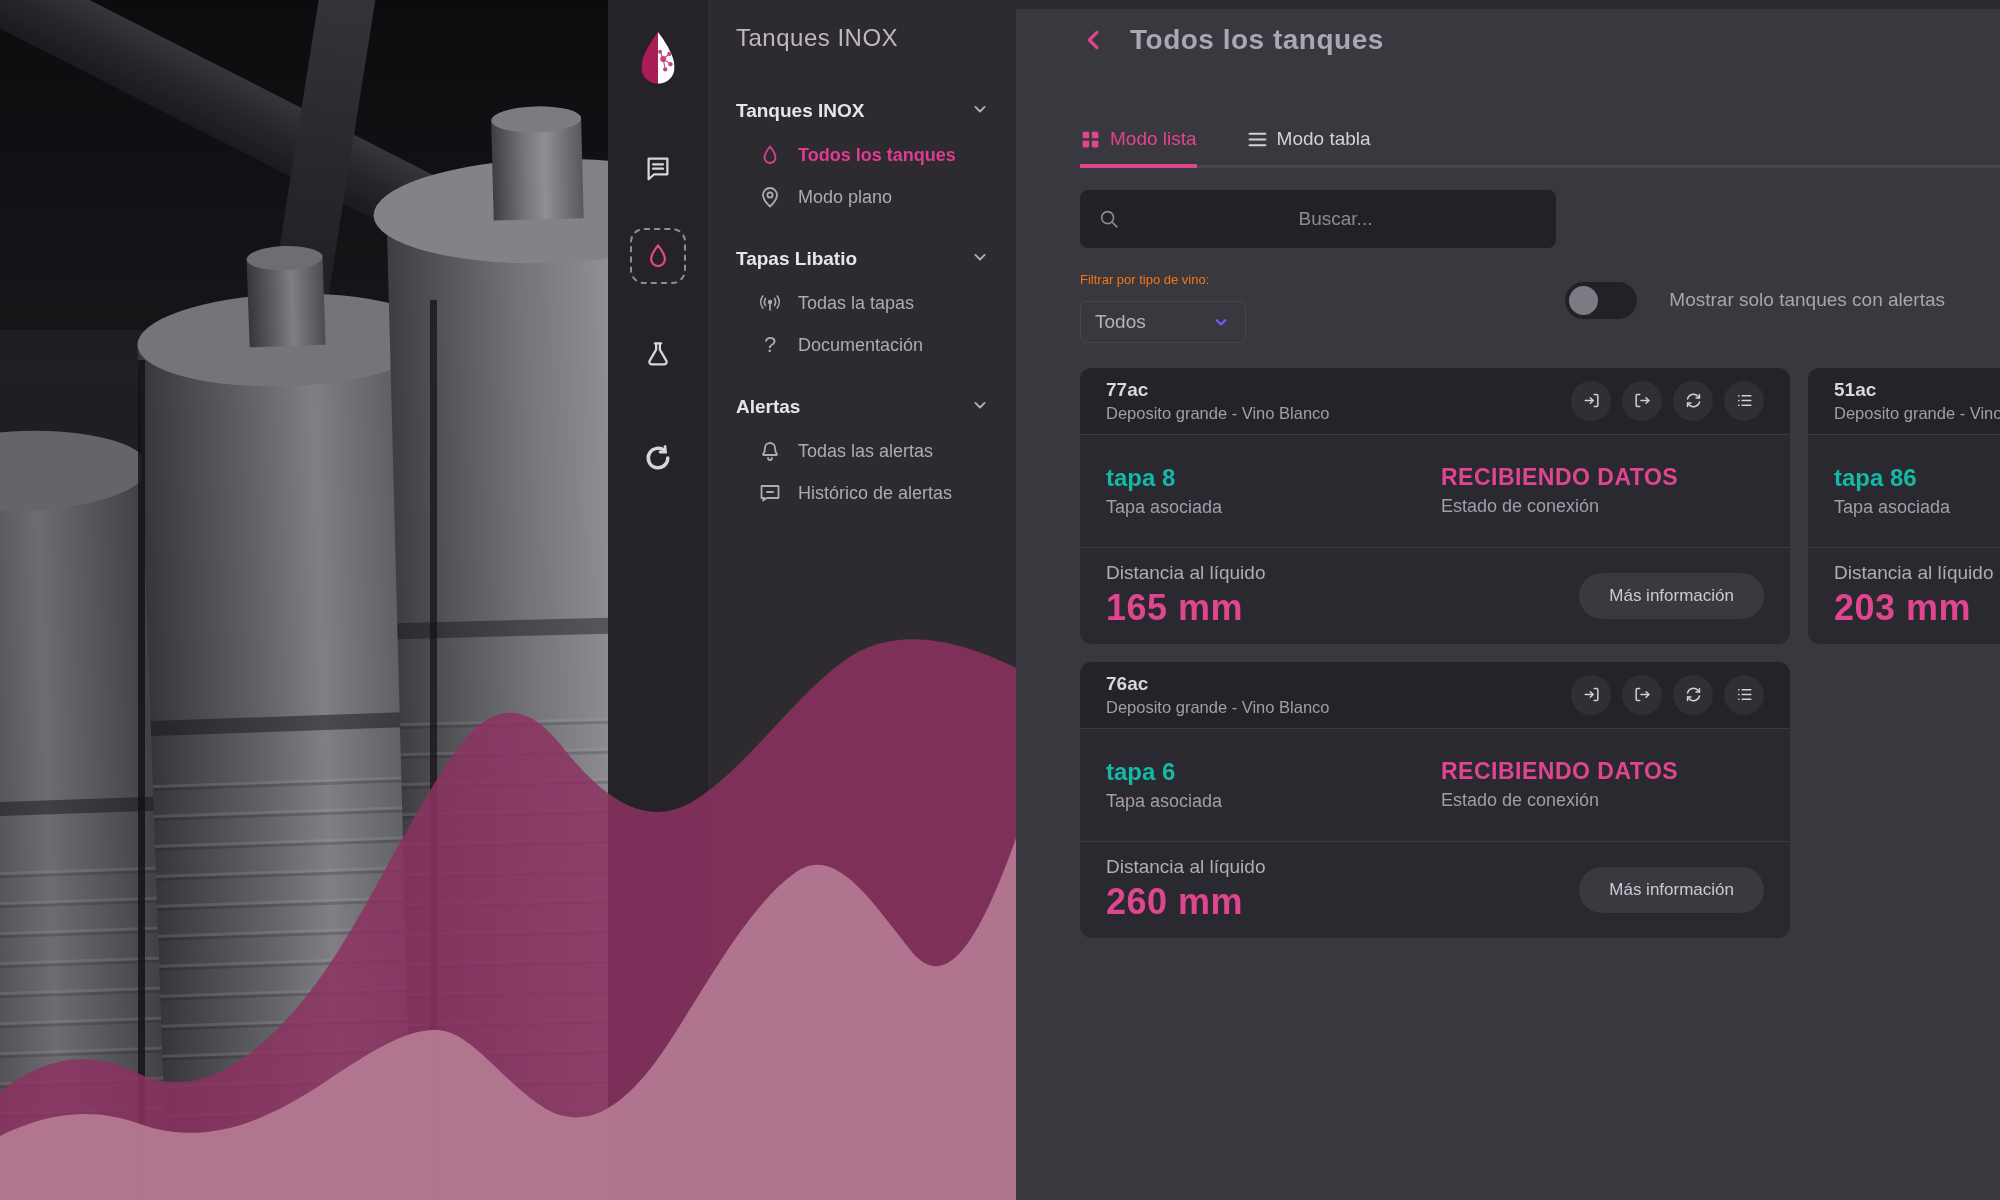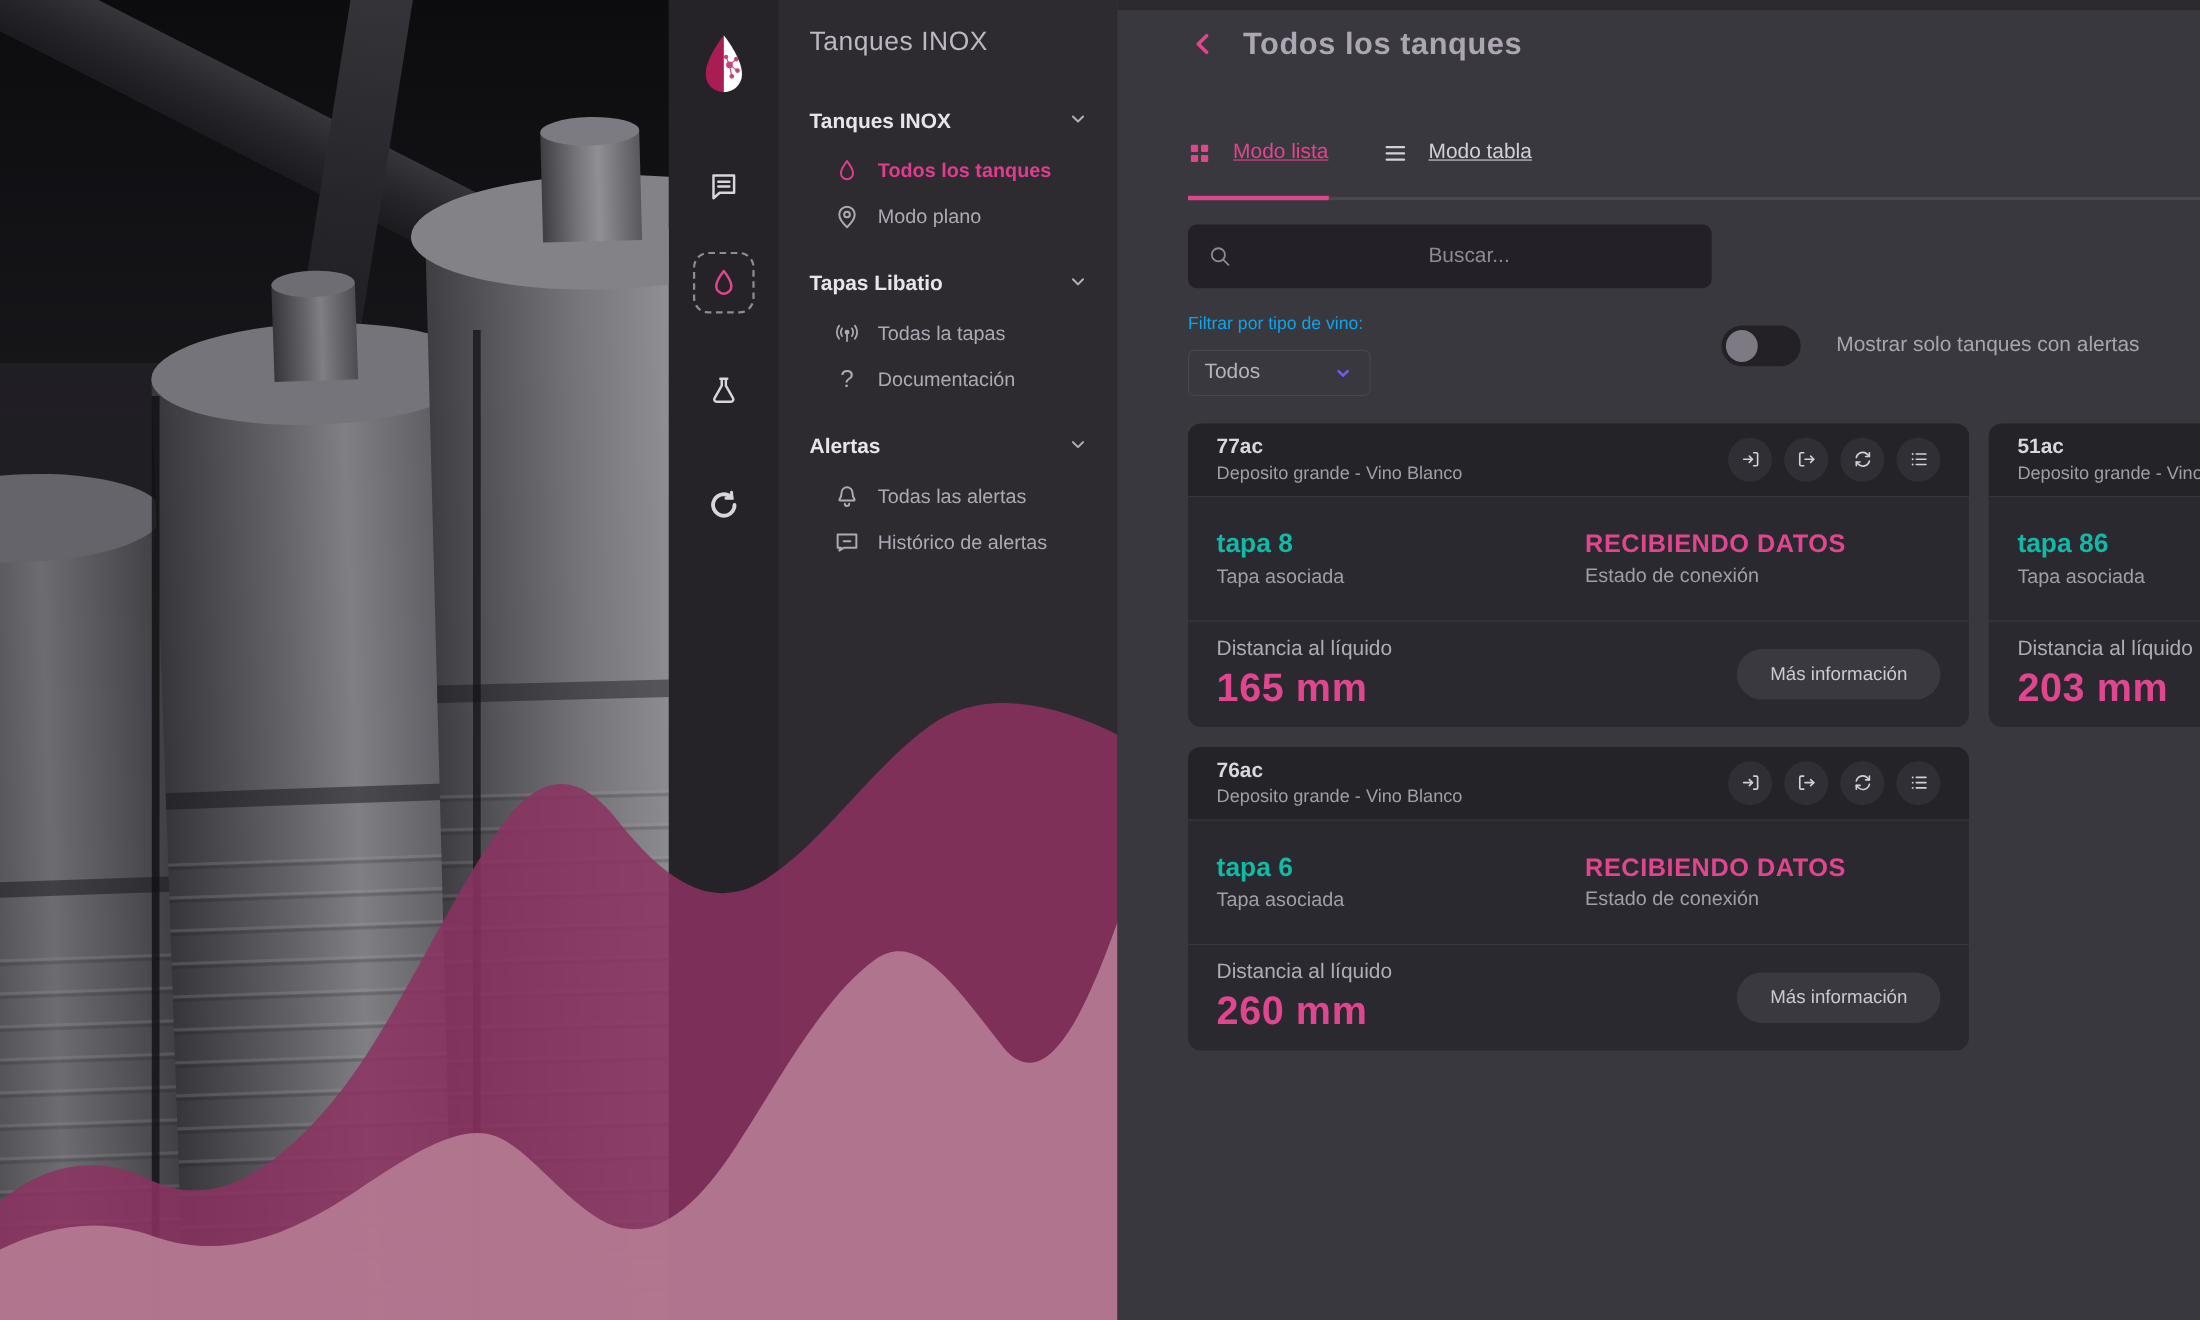--- a/index.html
+++ b/index.html
@@ -40,38 +40,38 @@
 
   
   .main { position:absolute; left:1016px; top:0; width:984px; height:1200px; background:#39383e; z-index:4; }
   .top-strip { position:absolute; left:0; top:0; width:100%; height:9px; background:#2c2a2f; }
   .main-header { display:flex; align-items:center; gap:22px; margin:20px 0 0 64px; height:40px; }
   .back-icon { color:#e0458f; cursor:pointer; display:flex; }
   .back-icon svg { width:28px; height:28px; }
   .page-title { font-size:28px; font-weight:600; letter-spacing:.5px; color:#aba6b2; }
 
   .tabs { margin:68px 0 0 64px; width:920px; display:flex; gap:50px; border-bottom:3px solid #49484f; }
-  .tab { display:flex; align-items:center; gap:20px; font-size:19px; color:#d3d0d8; padding-bottom:28px; cursor:pointer;text-decoration:underline; }
+  .tab { display:flex; align-items:center; gap:9px; font-size:19px; color:#d3d0d8; padding-bottom:14px; cursor:pointer; }
   .tab svg { width:21px; height:21px; }
   .tab.active { color:#e0458f; border-bottom:4px solid #e0458f; margin-bottom:-3.5px; }
 
   .search-row { margin:22px 0 0 64px; width:920px; display:flex; }
   .search-box { width:476px; height:58px; background:#232127; border-radius:8px; display:flex;
                 align-items:center; padding:0 18px; gap:13px; }
   .search-box svg { width:22px; height:22px; color:#8d8a93; flex:none; }
   .search-box input { flex:1; background:transparent; border:none; outline:none; color:#f9a8d4; font-size:19px;
                       font-family:Liberation Sans, sans-serif;text-align:center; }
   .search-box input::placeholder { color:#8d8a93; }
   .add-btn { flex:1; margin-left:16px; height:58px; background:#e23c96; border:none; border-radius:8px;
              color:#fff; font-size:19px; font-weight:600; display:flex; align-items:center; justify-content:center;
              gap:11px; cursor:pointer; font-family:"Liberation Sans", sans-serif; }
   .add-btn svg { width:20px; height:20px; }
 
   .filter-row { margin:24px 0 0 64px; width:920px; display:flex; align-items:flex-start; }
-  .filter-label { font-size:16px; color:#0ea5e9; }
+  .filter-label { font-size:13px; color:#f97316; }
   .select { margin-top:14px; width:166px; height:42px; border:1px solid #47454e; border-radius:6px;
             display:flex; align-items:center; padding:0 14px; color:#b6b2bc; font-size:19px; cursor:pointer; }
   .select svg { width:20px; height:20px; margin-left:auto; color:#6f5cf1; }
   .toggle-group { margin-left:auto; margin-right:55px; margin-top:10px; display:flex; align-items:center; gap:32px; }
   .toggle { position:relative; width:72px; height:37px; border-radius:19px; background:#232126; cursor:pointer; flex:none; }
   .toggle .knob { position:absolute; left:4px; top:4px; width:29px; height:29px; border-radius:50%; background:#7d7a83; }
   .toggle-label { font-size:19px; color:#a9a5af; }
 
   .cards { margin:25px 0 0 64px; display:grid; grid-template-columns:710px 710px; column-gap:22px; row-gap:14px;gap:18px; }
   .card { border-radius:12px; overflow:hidden; background:#2a2930; }

